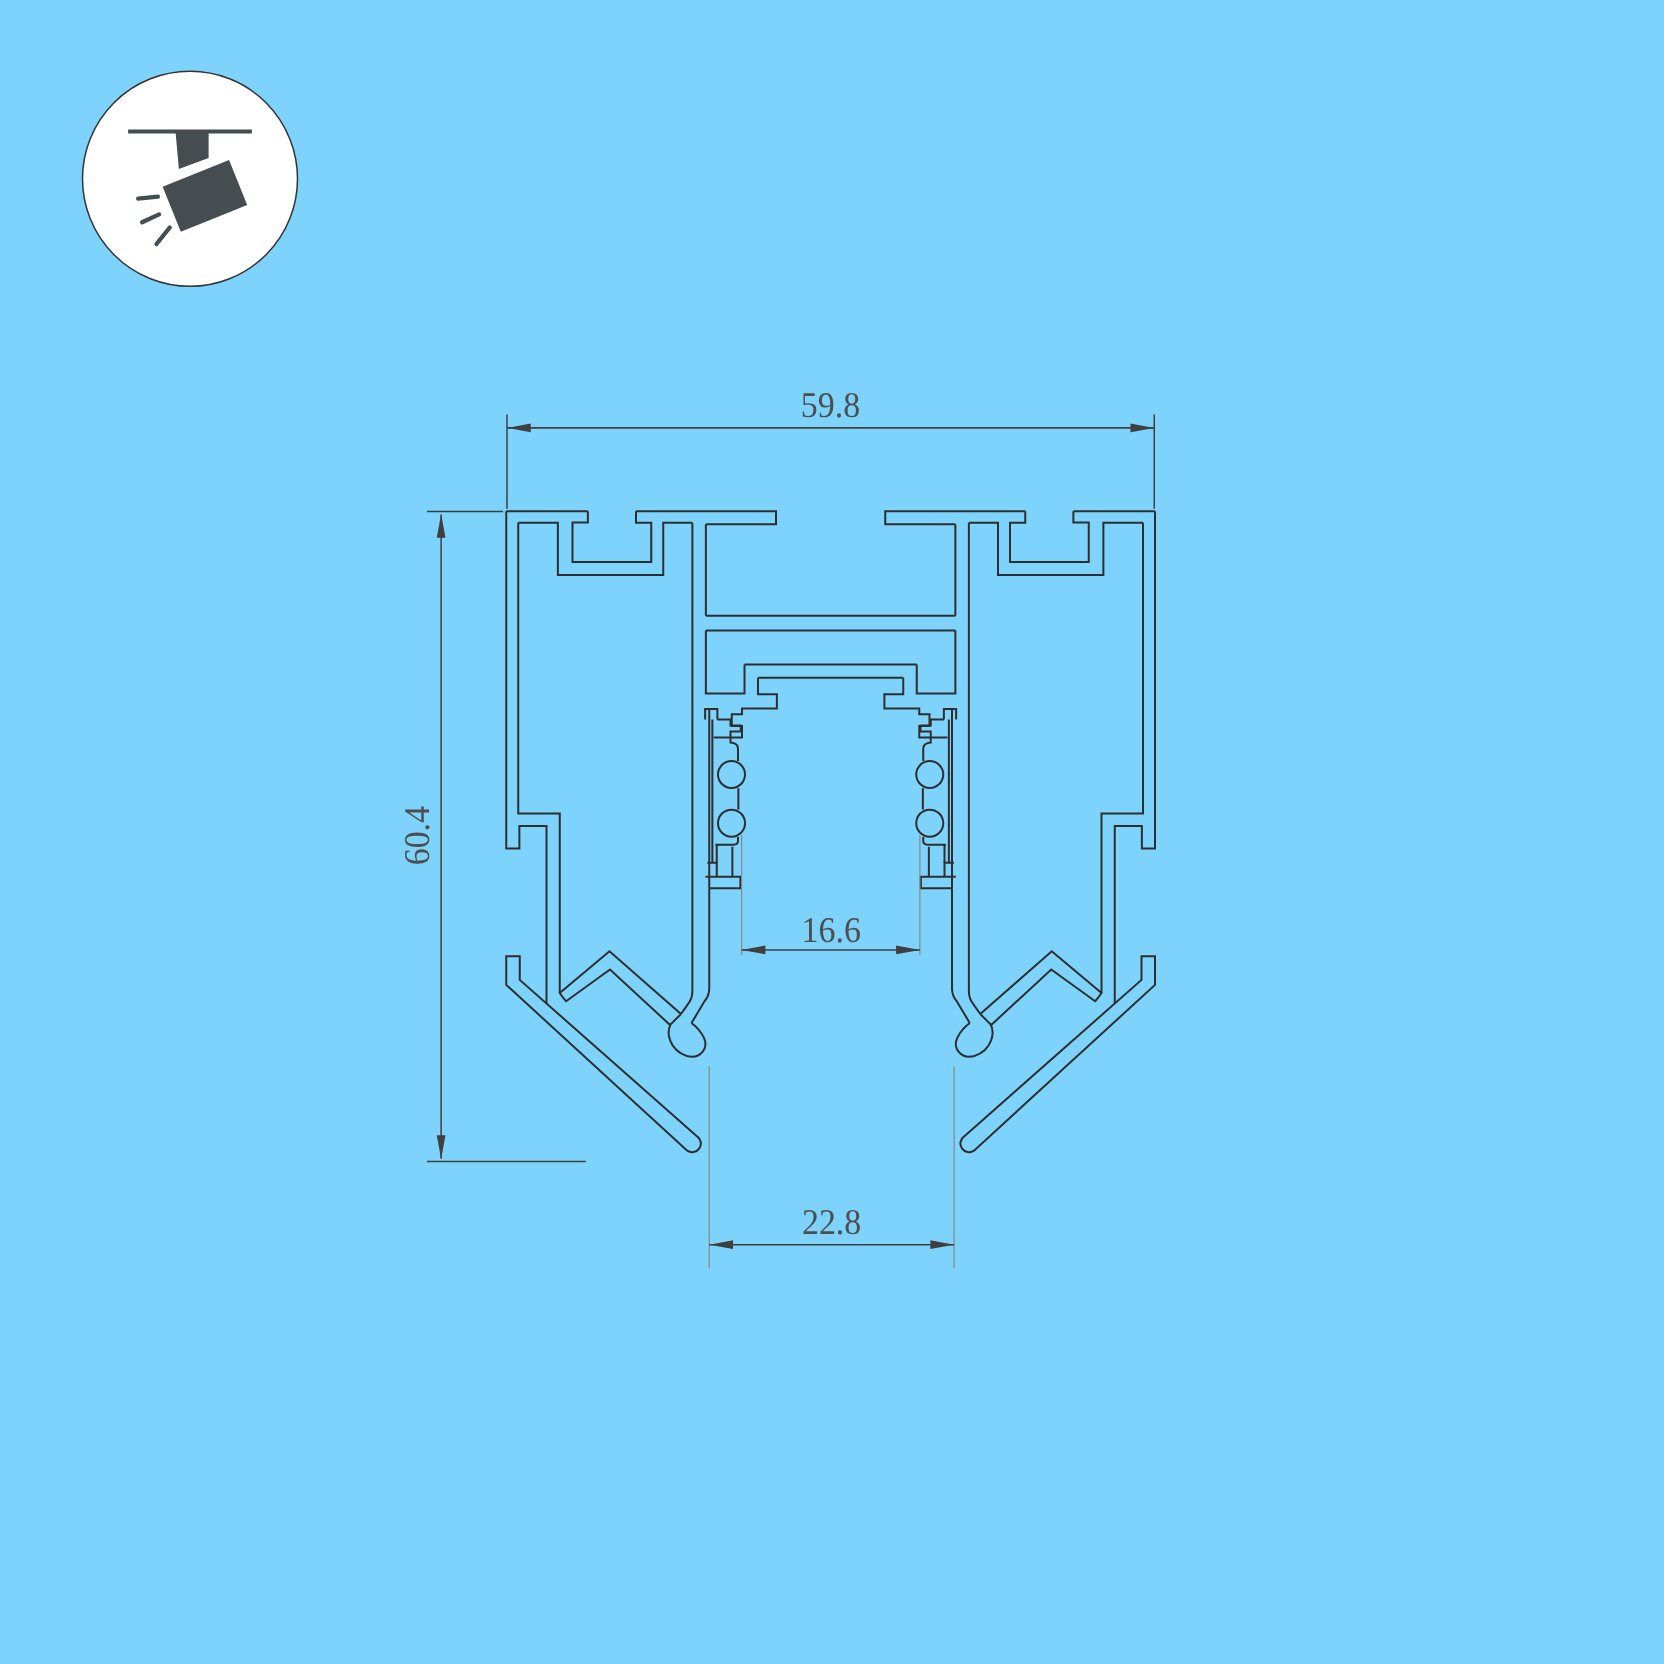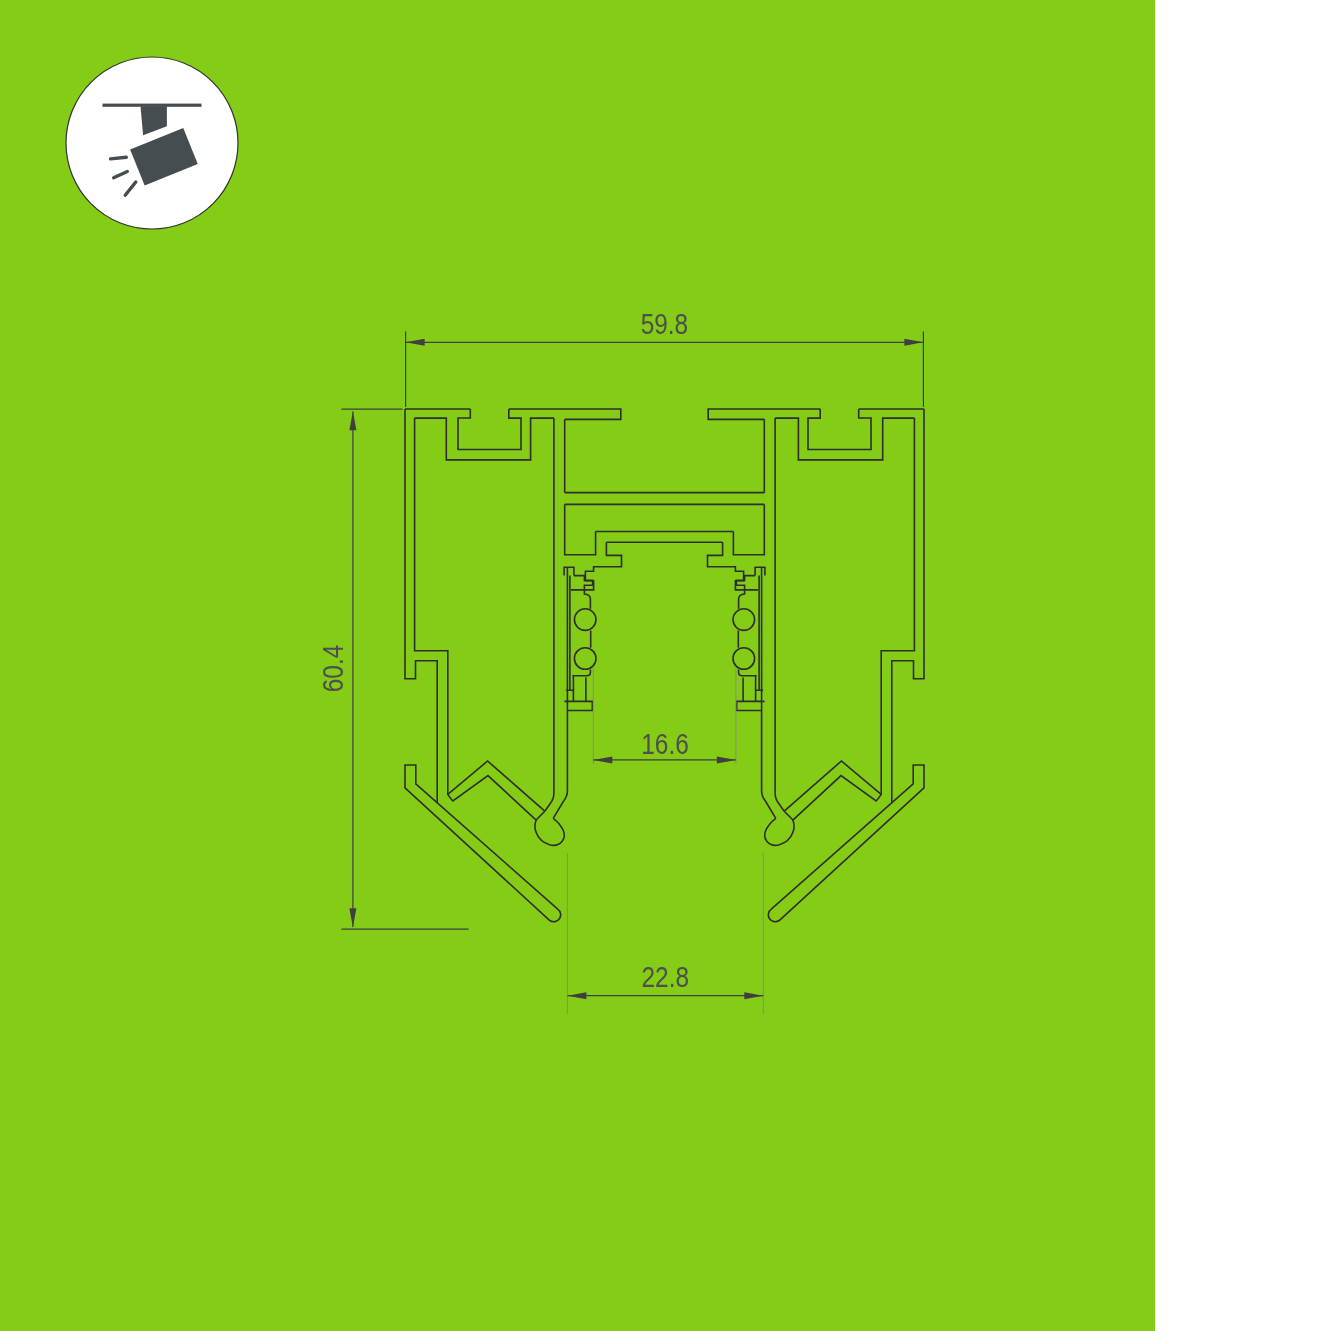--- a/index.html
+++ b/index.html
@@ -1,17 +1,17 @@
 <!DOCTYPE html>
 <html><head>
 <meta charset="utf-8">
 <style>
   html,body{margin:0;padding:0;background:#ffffff;}
-  .page{width:1155px;height:1331px;position:relative;background:#84cc16;
-        font-family:Liberation Sans, sans-serif;}
+  .page{width:1331px;height:1331px;position:relative;background:#7dd3fc;
+        font-family:Liberation Serif, serif;}
   svg{position:absolute;left:0;top:0;}
   text{fill:#4e4e4e;}
 </style>
 </head>
 <body>
 <div class="page">
 <svg width="1331" height="1331" viewBox="0 0 1331 1331">
 
   <g>
     <circle cx="152" cy="143" r="86" fill="#ffffff" stroke="#333333" stroke-width="1.2"></circle>

